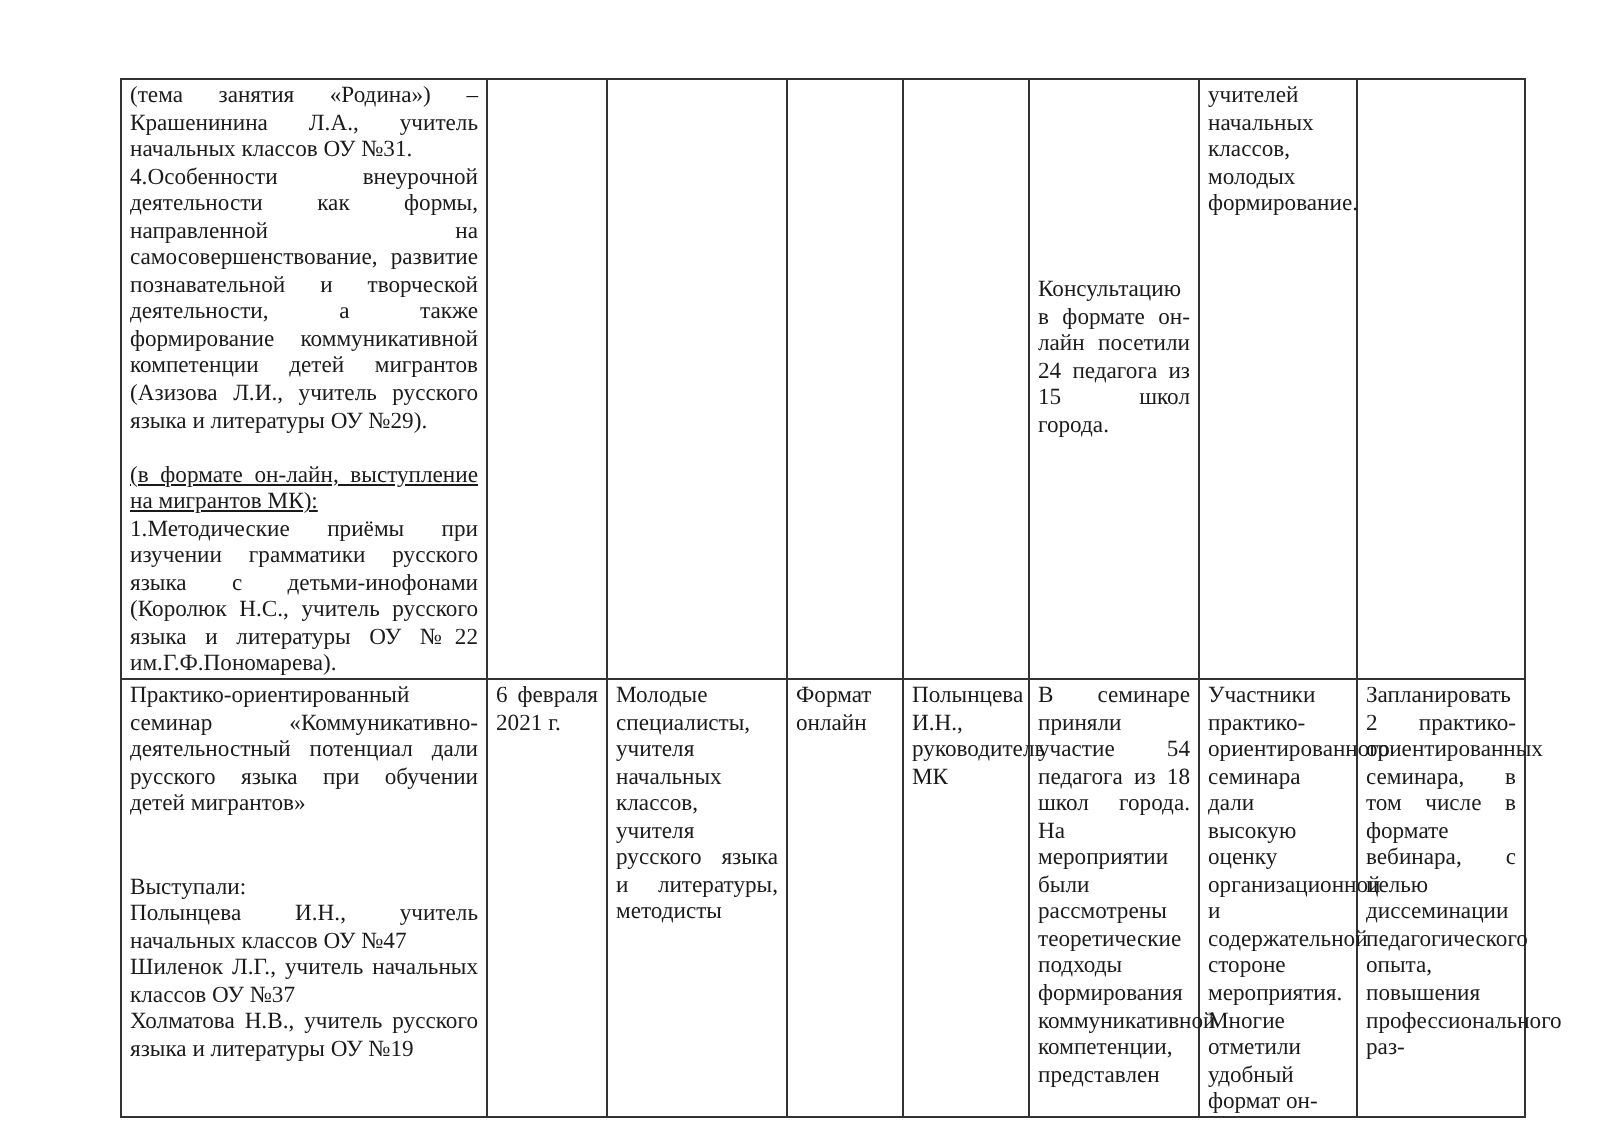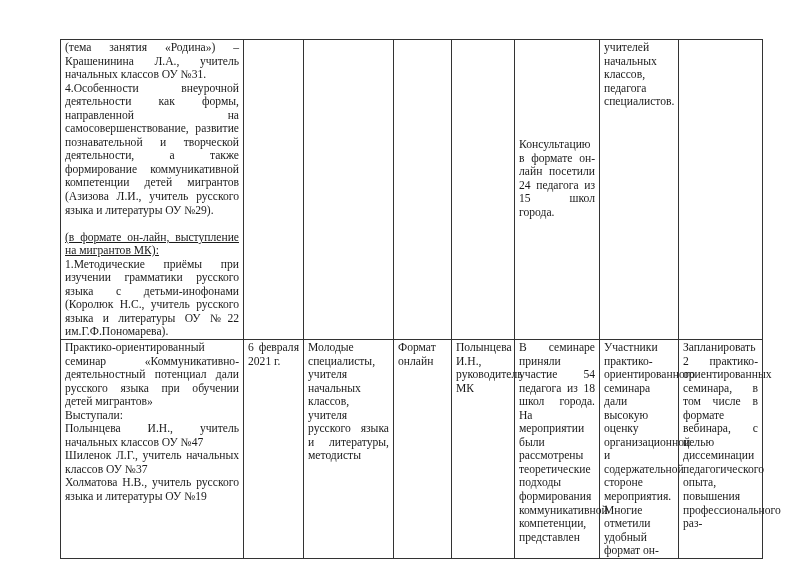--- a/index.html
+++ b/index.html
@@ -10,21 +10,21 @@
                 width: 702px; }
     table.doc td { border: 1.3px solid #333; vertical-align: top; padding: 1px 4px 0 4px;
                    font-size: 11.6px; line-height: 13.55px; text-align: justify; }
     col.c1 { width: 183px; } col.c2 { width: 60px; } col.c3 { width: 90px; } col.c4 { width: 58px; }
     col.c5 { width: 63px; } col.c6 { width: 85px; } col.c7 { width: 79px; } col.c8 { width: 84px; }
     tr.r1 { height: 271px; } tr.r2 { height: 218px; }
     .p { display: block; margin: 0; }
     .u { text-decoration: underline; }
     .gap { display: block; height: 13.5px; }
     .center { text-align: center; }
-    .left { text-align: left; }
+    .left { text-align: left; margin-top: 28px; }
     .spacer-consult { display: block; height: 97px; }
   </style>
 </head>
 <body>
 
 <div class="page">
   <table class="doc">
     <colgroup>
       <col class="c1">
         <col class="c2">
@@ -45,21 +45,21 @@
           <span class="p">1.Методические приёмы при изучении грамматики русского языка с детьми-инофонами (Королюк Н.С., учитель русского языка и литературы ОУ №22 им.Г.Ф.Пономарева).</span>
         </td>
         <td></td>
         <td></td>
         <td></td>
         <td></td>
         <td>
           <span class="spacer-consult"></span>
           <span class="p">Консультацию в формате он-лайн посетили 24 педагога из 15 школ города.</span>
         </td>
-        <td>учителей начальных классов, педагога специалистов.</td>
+        <td>учителей начальных классов, молодых формирование.</td>
         <td></td>
       </tr>
       <tr class="r2">
         <td>
           <span class="p">Практико-ориентированный семинар «Коммуникативно-деятельностный потенциал дали русского языка при обучении детей мигрантов»</span>
           <span class="p left">Выступали:</span>
           <span class="p">Полынцева И.Н., учитель начальных классов ОУ №47</span>
           <span class="p">Шиленок Л.Г., учитель начальных классов ОУ №37</span>
           <span class="p">Холматова Н.В., учитель русского языка и литературы ОУ №19</span>
         </td>

